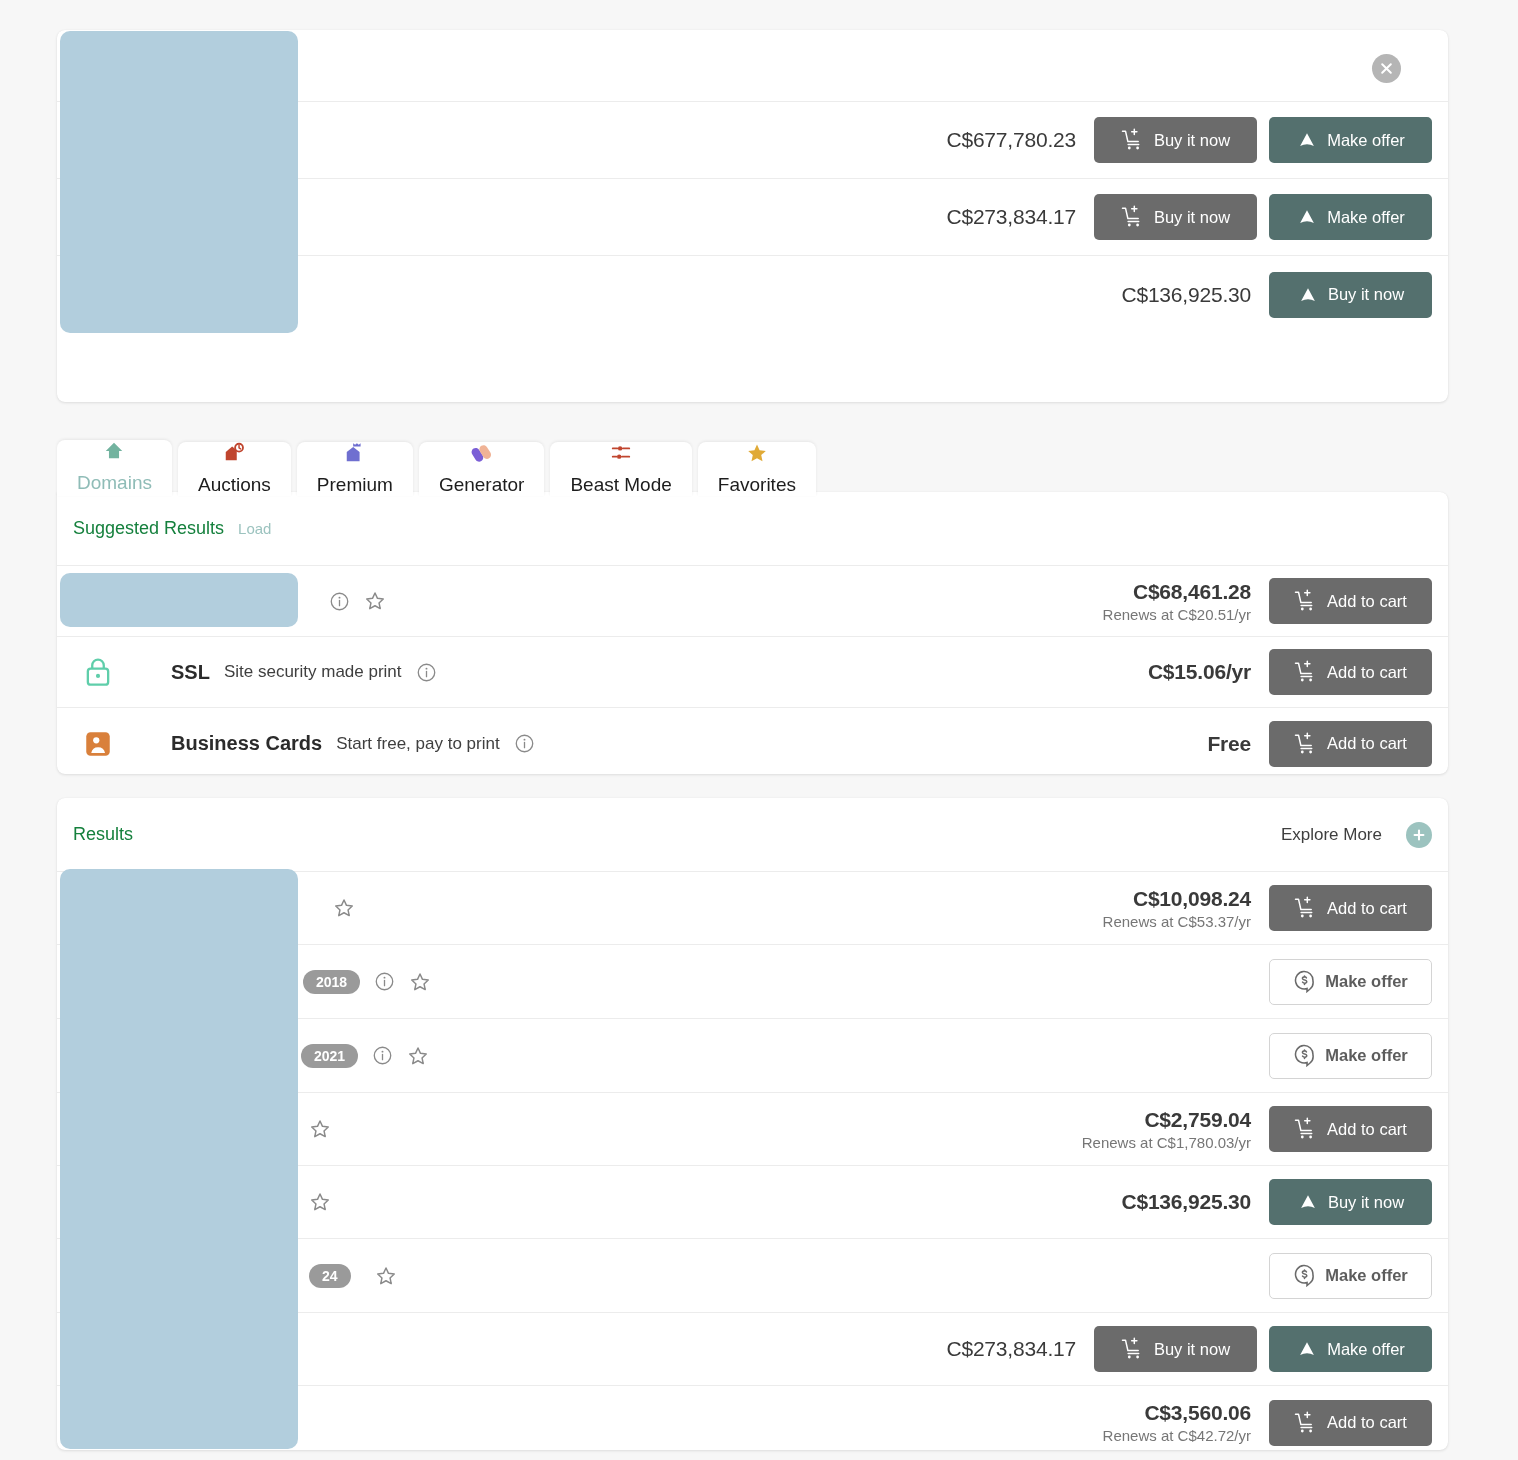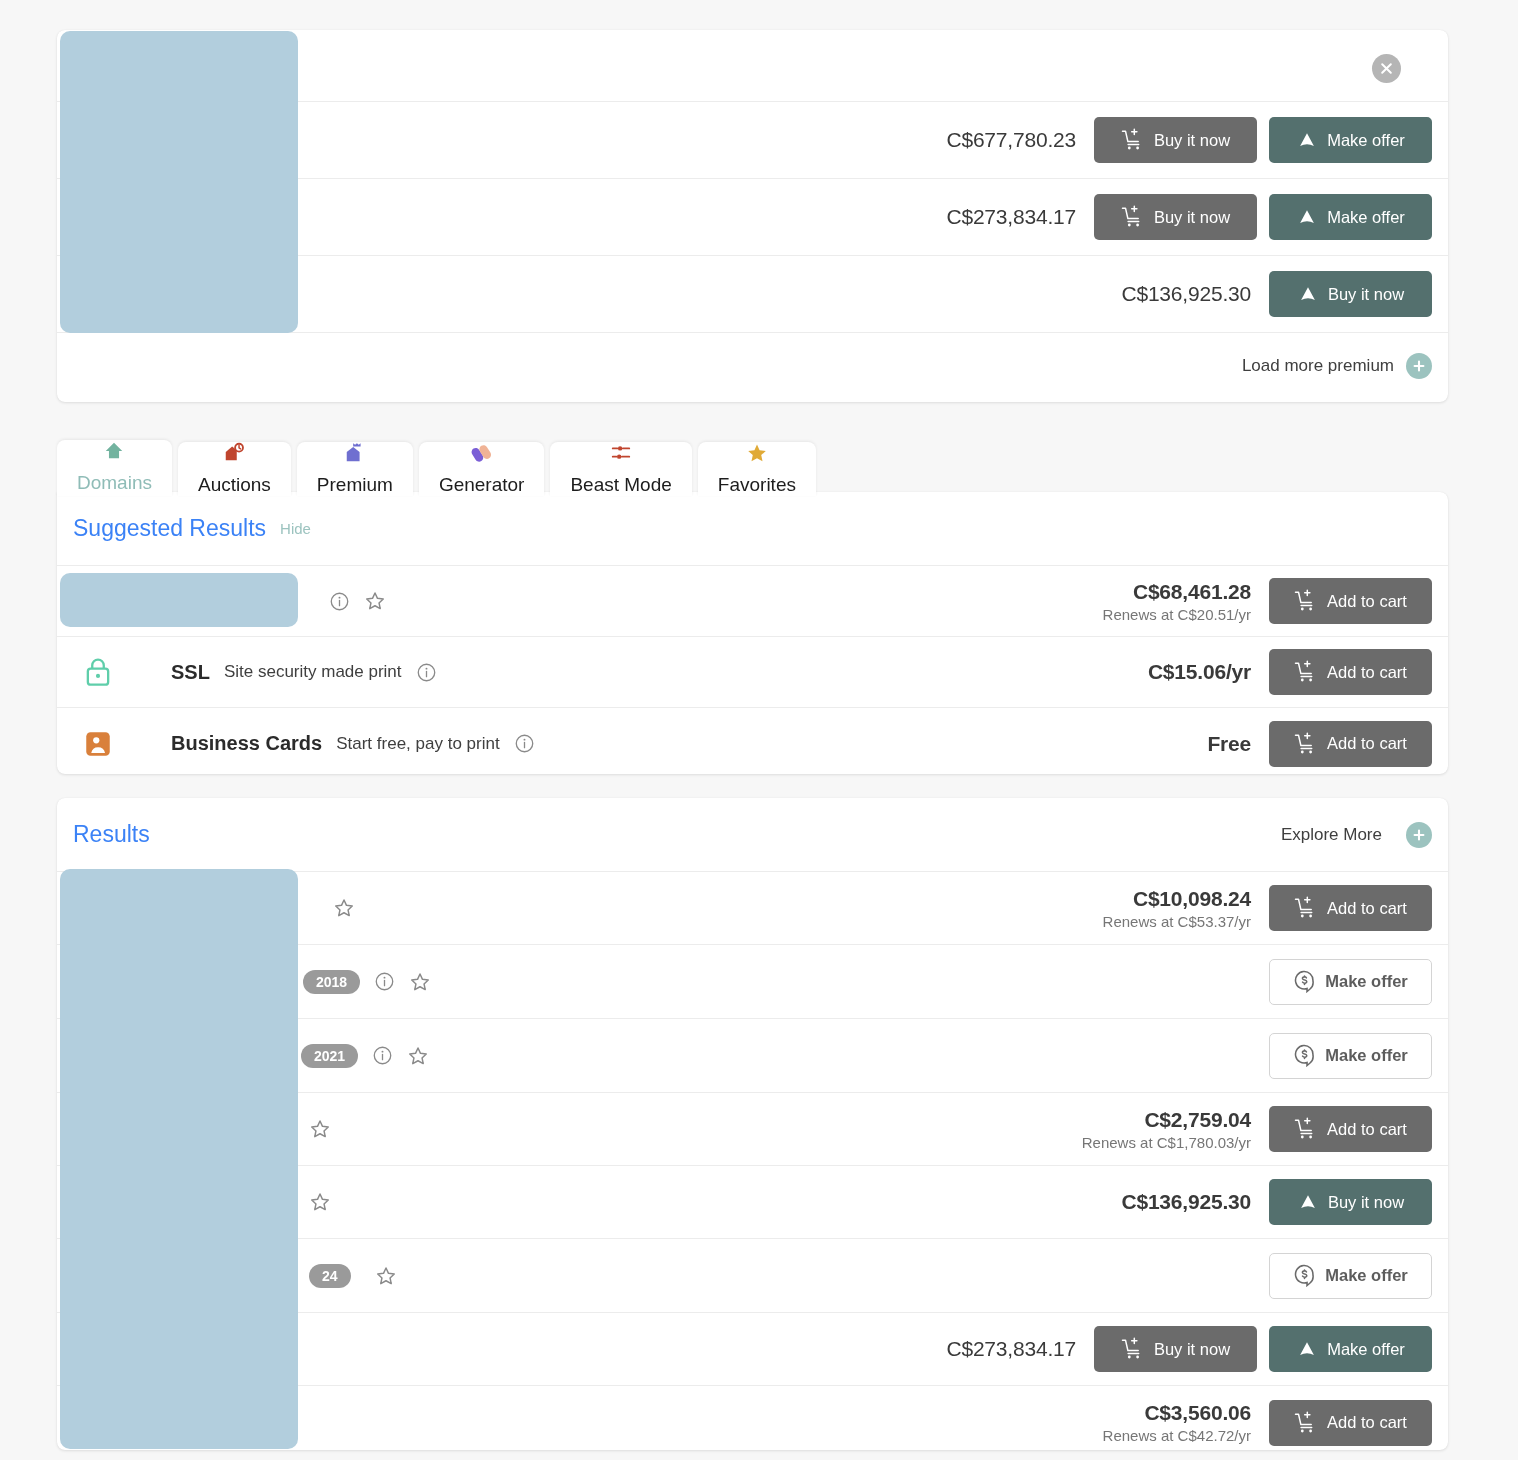--- a/index.html
+++ b/index.html
@@ -122,21 +122,21 @@
   }
   .tab.active { color: #8fbcb7; height: 56px; }
   .tab svg { display: block; flex: 0 0 auto; }
 
   
   .sec-head {
     display: flex; align-items: center; gap: 14px;
     height: 74px; padding: 0 16px 0 16px;
     border-bottom: 1px solid #ececec;
   }
-  .sec-title { font-size: 23px; color: #3b82f6; }
+  .sec-title { font-size: 18px; color: #15803d; }
   .sec-link  { font-size: 15px; color: #9cc3bf; cursor: pointer; }
   .sec-head.spread { justify-content: space-between; }
   .sec-head .right-grp { display: flex; align-items: center; gap: 24px; }
 
   
   .prod-name { font-size: 20px; font-weight: 700; color: #2b2b2b; }
   .prod-desc { font-size: 17px; color: #3f3f3f; }
   .prod-icon { width: 34px; height: 34px; display:flex; align-items:center; justify-content:center; }
 
   
@@ -245,28 +245,20 @@
         </div>
         <button class="btn btn-teal">
           <svg width="22" height="22" viewBox="0 0 24 24">
             <path d="M12 4.5 L19.5 18.5 Q12 14.5 4.5 18.5 Z" fill="#ffffff"></path>
           </svg>
           <span>Buy it now</span>
         </button>
       </div>
     </div>
 
-    <div class="foot-row">
-      <span class="foot-label">Load more premium</span>
-      <button class="plus-circle">
-        <svg width="14" height="14" viewBox="0 0 14 14" aria-hidden="true">
-          <path d="M7 2.6v8.8M2.6 7h8.8" stroke="#ffffff" stroke-width="2.1" stroke-linecap="round"></path>
-        </svg>
-      </button>
-    </div>
   </div>
 
   <div class="tabs">
 
     <button class="tab active">
       <svg width="22" height="22" viewBox="0 0 24 24">
         <path d="M12 3 L21 12 H17.5 V20 H6.5 V12 H3 Z" fill="#72b39f"></path>
       </svg>
       <span>Domains</span>
     </button>
@@ -311,21 +303,21 @@
         <path d="M12 2.6 L14.8 9 L21.6 9.7 L16.6 14.3 L18 21 L12 17.6 L6 21 L7.4 14.3 L2.4 9.7 L9.2 9 Z" fill="#e0aa37"></path>
       </svg>
       <span>Favorites</span>
     </button>
   </div>
 
   <div class="card" id="suggest-card">
 
     <div class="sec-head">
       <span class="sec-title">Suggested Results</span>
-      <span class="sec-link">Hide</span>
+      <span class="sec-link">Load</span>
     </div>
 
     <div class="row" style="height:71px">
       <div class="row-left">
         <button class="icon-btn" style="margin-left:248px">
           <svg width="21" height="21" viewBox="0 0 24 24" fill="none" stroke="#8a8a8a" stroke-width="1.5">
             <circle cx="12" cy="12" r="9.4"></circle>
               <path d="M12 10.8v6" stroke-linecap="round"></path>
               <circle cx="12" cy="7.6" r="1.1" fill="#8a8a8a" stroke="none"></circle>
           </svg>

